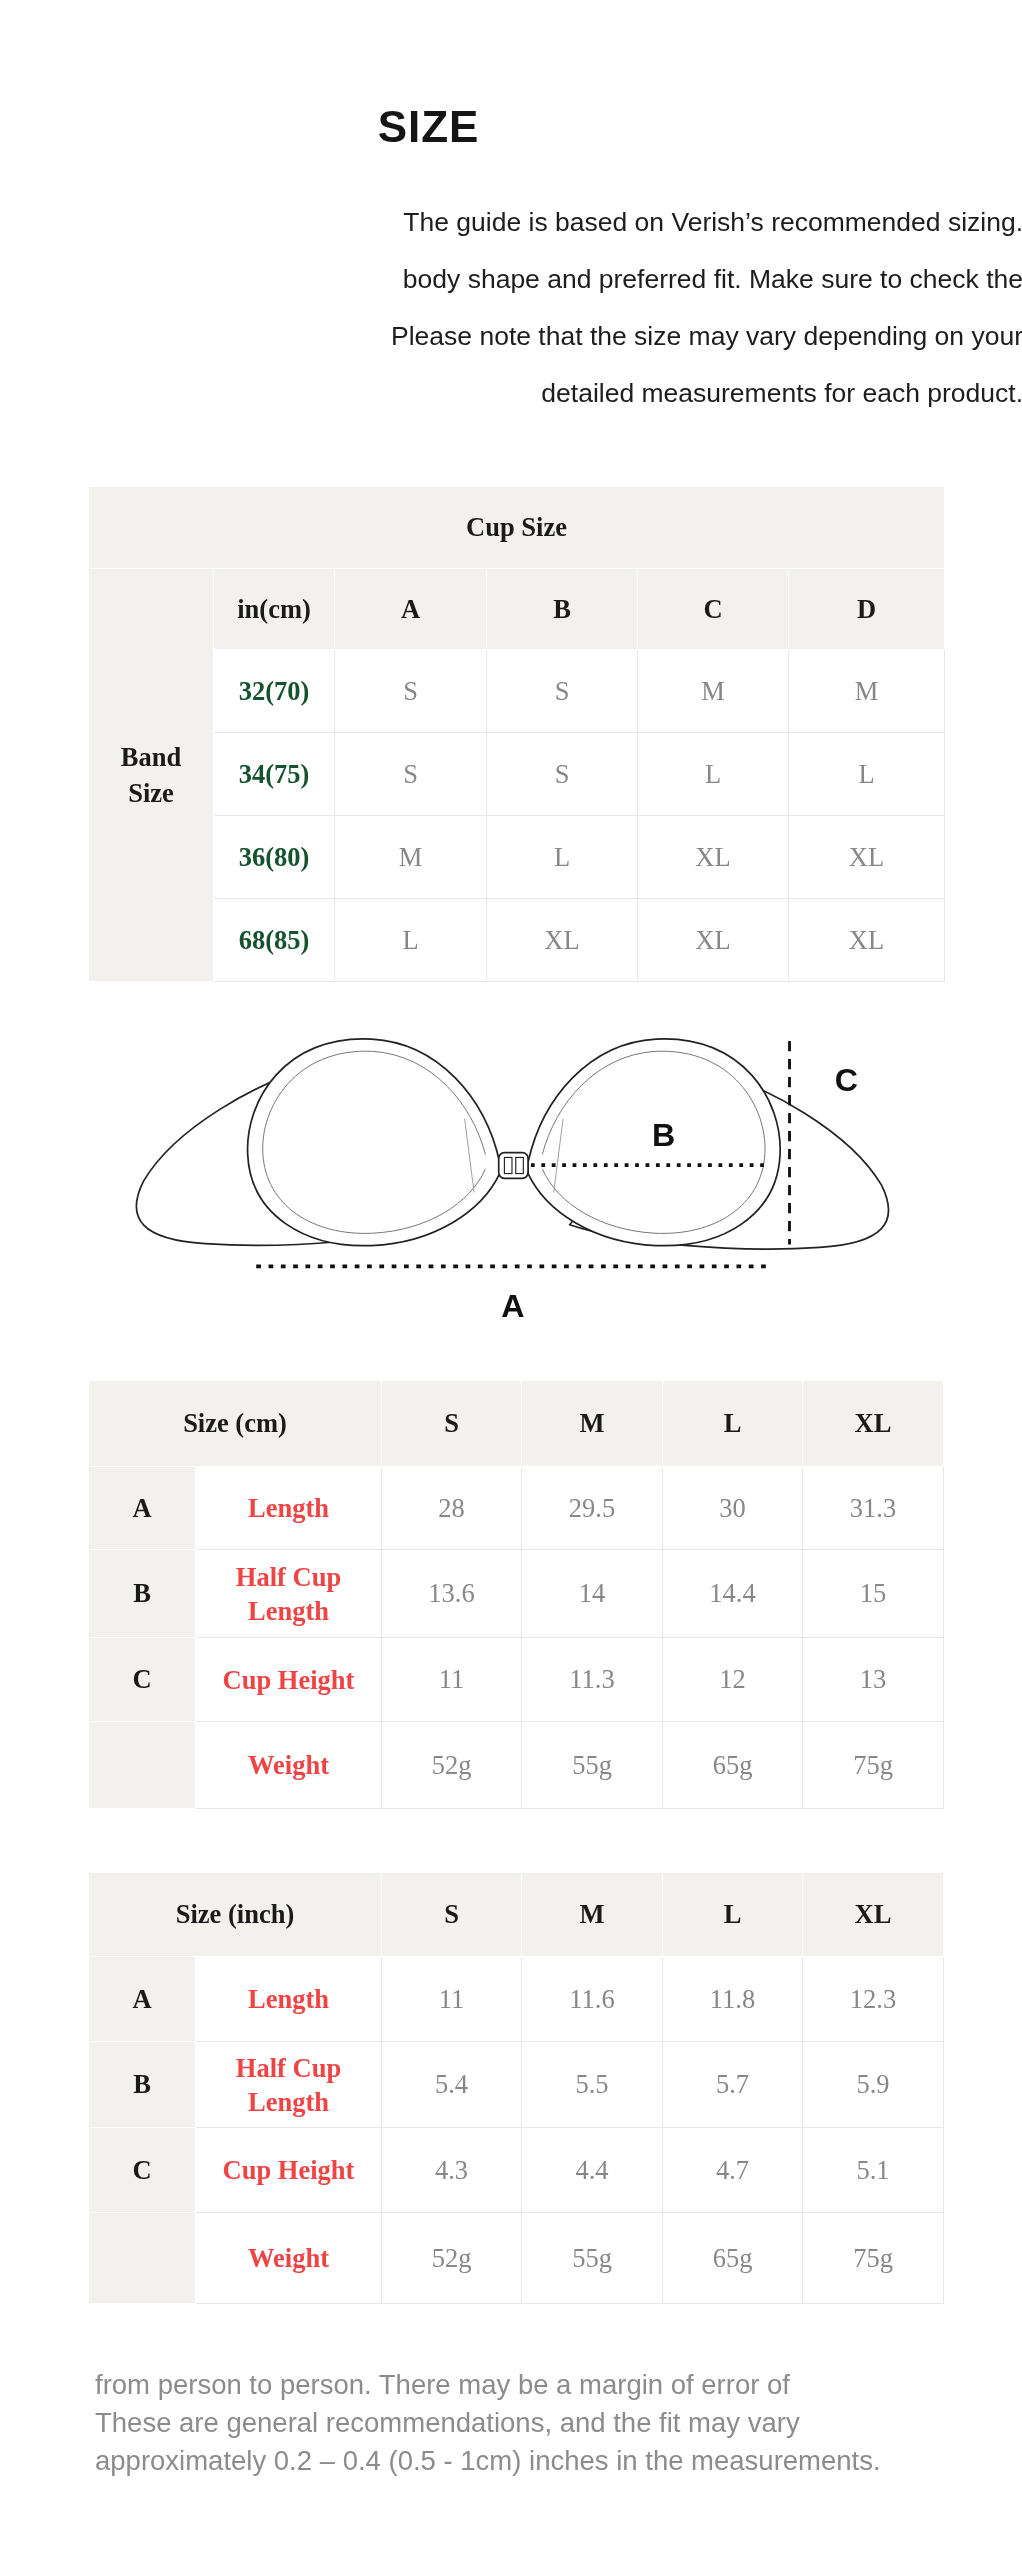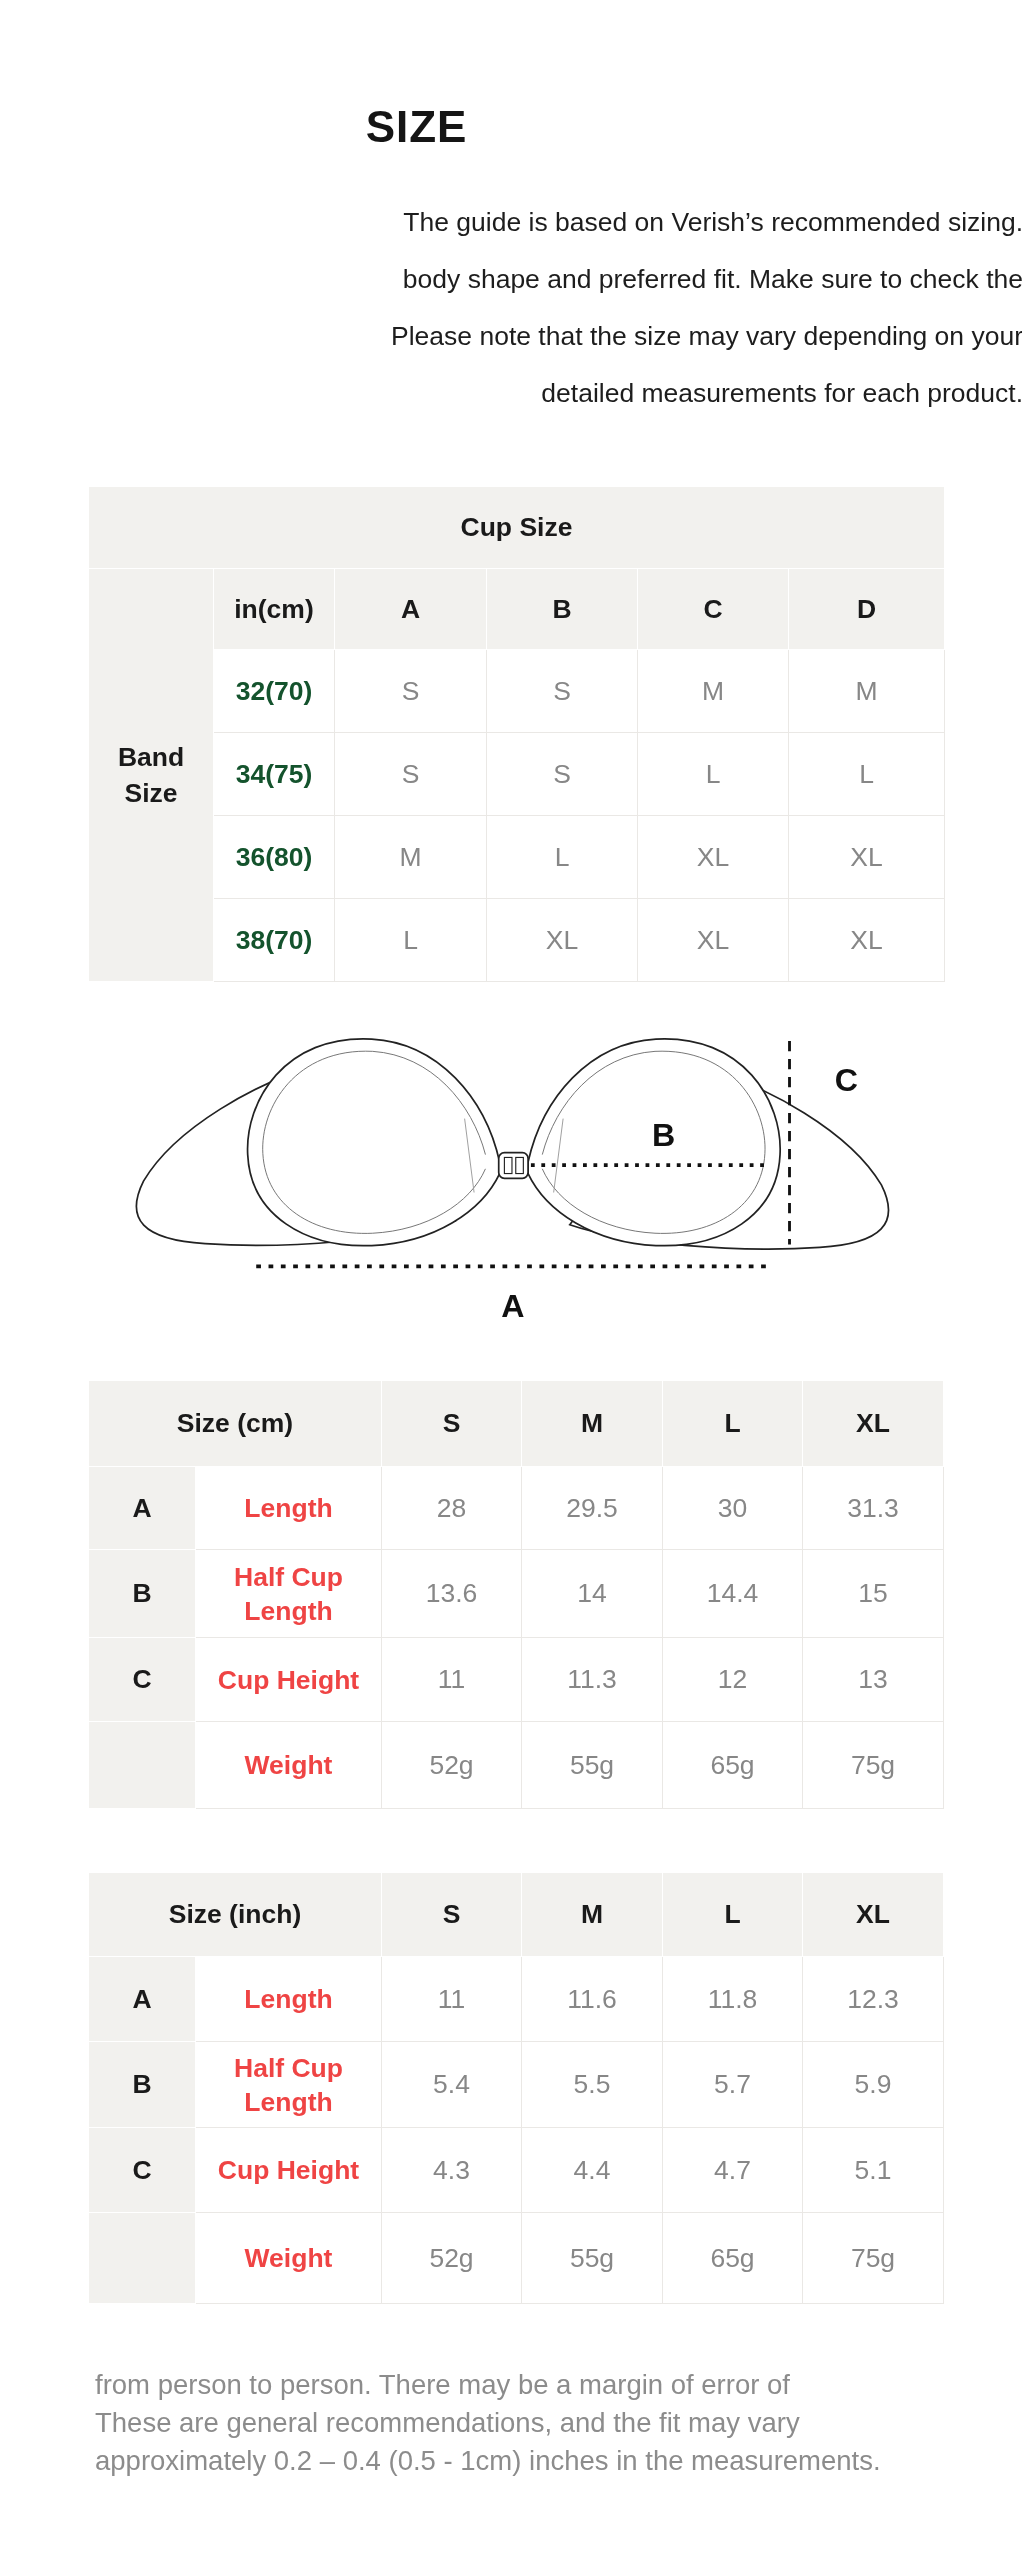--- a/index.html
+++ b/index.html
@@ -5,36 +5,36 @@
   html,body{margin:0;padding:0;}
   body{
     width:1023px;height:2576px;position:relative;background:#ffffff;
     font-family:"Liberation Sans","DejaVu Sans",sans-serif;
     color:#1a1a1a;overflow:hidden;
   }
   .abs{position:absolute;}
 
   
   .page-title{
-    top:100px;left:4px;width:825px;text-align:center;
+    top:100px;left:16px;width:825px;text-align:center;
     font-size:44px;line-height:53px;font-weight:700;letter-spacing:0.9px;color:#151515;
   }
   .intro{
     top:194px;left:0;width:1023px;text-align:right;
     font-size:26.5px;line-height:57px;font-weight:400;color:#1d1d1d;
   }
   .footer-note{
     top:2366px;left:95px;width:853px;text-align:left;
     font-size:27.5px;line-height:38px;font-weight:400;color:#8c8c8c;
   }
 
   
   table.sz{
     border-collapse:collapse;table-layout:fixed;
-    font-family:Liberation Sans, sans-serif;
+    font-family:Liberation Serif, serif;
   }
   table.sz td{
     text-align:center;vertical-align:middle;padding:0 13.3px;
     font-size:26.5px;
   }
   td.g{background:#f2f1ee;border:1.9px solid #ffffff;font-weight:700;color:#1a1a1a;}
   td.w{background:#ffffff;border:0.9px solid #eae8e5;}
   td.lbl{font-weight:700;color:#ef4444;line-height:34px;}
   td.val{font-weight:400;color:#878787;}
   td.band-num{font-weight:700;color:#14532d;font-size:27.5px;}
@@ -112,21 +112,21 @@
     <td class="w val">L</td>
   </tr>
   <tr class="r-data">
     <td class="w band-num">36(80)</td>
     <td class="w val">M</td>
     <td class="w val">L</td>
     <td class="w val">XL</td>
     <td class="w val">XL</td>
   </tr>
   <tr class="r-data">
-    <td class="w band-num">38(70)</td>
+    <td class="w band-num">68(85)</td>
     <td class="w val">L</td>
     <td class="w val">XL</td>
     <td class="w val">XL</td>
     <td class="w val">XL</td>
   </tr>
 </tbody>
   </table>
 
 <div class="abs" id="diagram">
   <svg width="1023" height="341" viewBox="0 0 1079 360" xmlns="http://www.w3.org/2000/svg">

